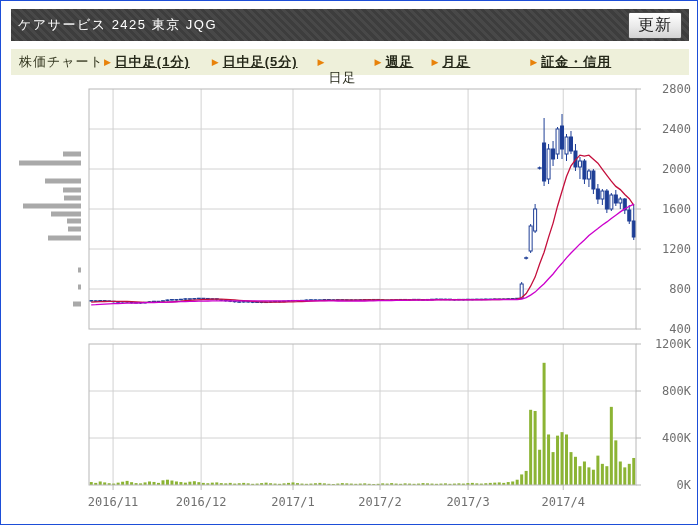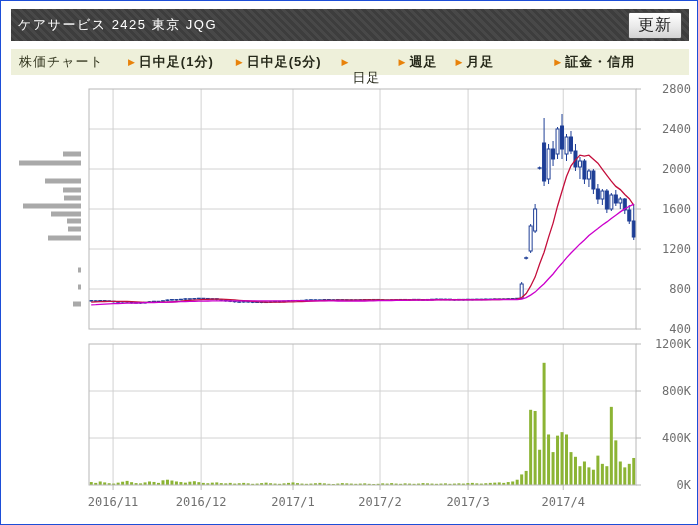--- a/index.html
+++ b/index.html
@@ -15,24 +15,24 @@
   .refresh-btn {
     background:linear-gradient(#ffffff,#e9e9e9 55%,#d2d2d2);
     border:1px solid #4a4a4a; border-radius:2px; color:#1c1c1c;
     font-size:16px; padding:2px 9px; cursor:pointer; letter-spacing:1px;
   }
 
   .tabbar {
     position:absolute; left:10px; top:48px; width:678px; height:26px;
     background:#eef0da; display:flex; align-items:center; font-size:13px; padding-left:8px;
   }
-  .tabbar .bar-label { color:#33361f; margin-right:24px; letter-spacing:1px; }
+  .tabbar .bar-label { color:#33361f; letter-spacing:1px; }
   .tab { display:flex; align-items:center; margin-right:18px; cursor:pointer; text-decoration:none; }
   .tab .arrow { color:#e8820a; font-size:9px; margin-right:4px; }
-  .tab .tab-text { color:#26291a; font-weight:bold; letter-spacing:1px; }
+  .tab .tab-text { color:#26291a; font-weight:bold; text-decoration:underline; letter-spacing:1px; }
   .tab.active .tab-text { font-weight:normal; text-decoration:none;margin-top:32px; }
   .tab.tab-seikin { margin-left:42px; }
   .t-5m { margin-left:4px; } .t-d { margin-left:2px; }
 
   .chart-wrap { position:absolute; left:0; top:80px; width:698px; height:445px;text-align:center; }
   svg text { font-family:"DejaVu Sans Mono","Liberation Mono",monospace; fill:#6f6f6f; }
 </style>
 </head>
 <body>
 

